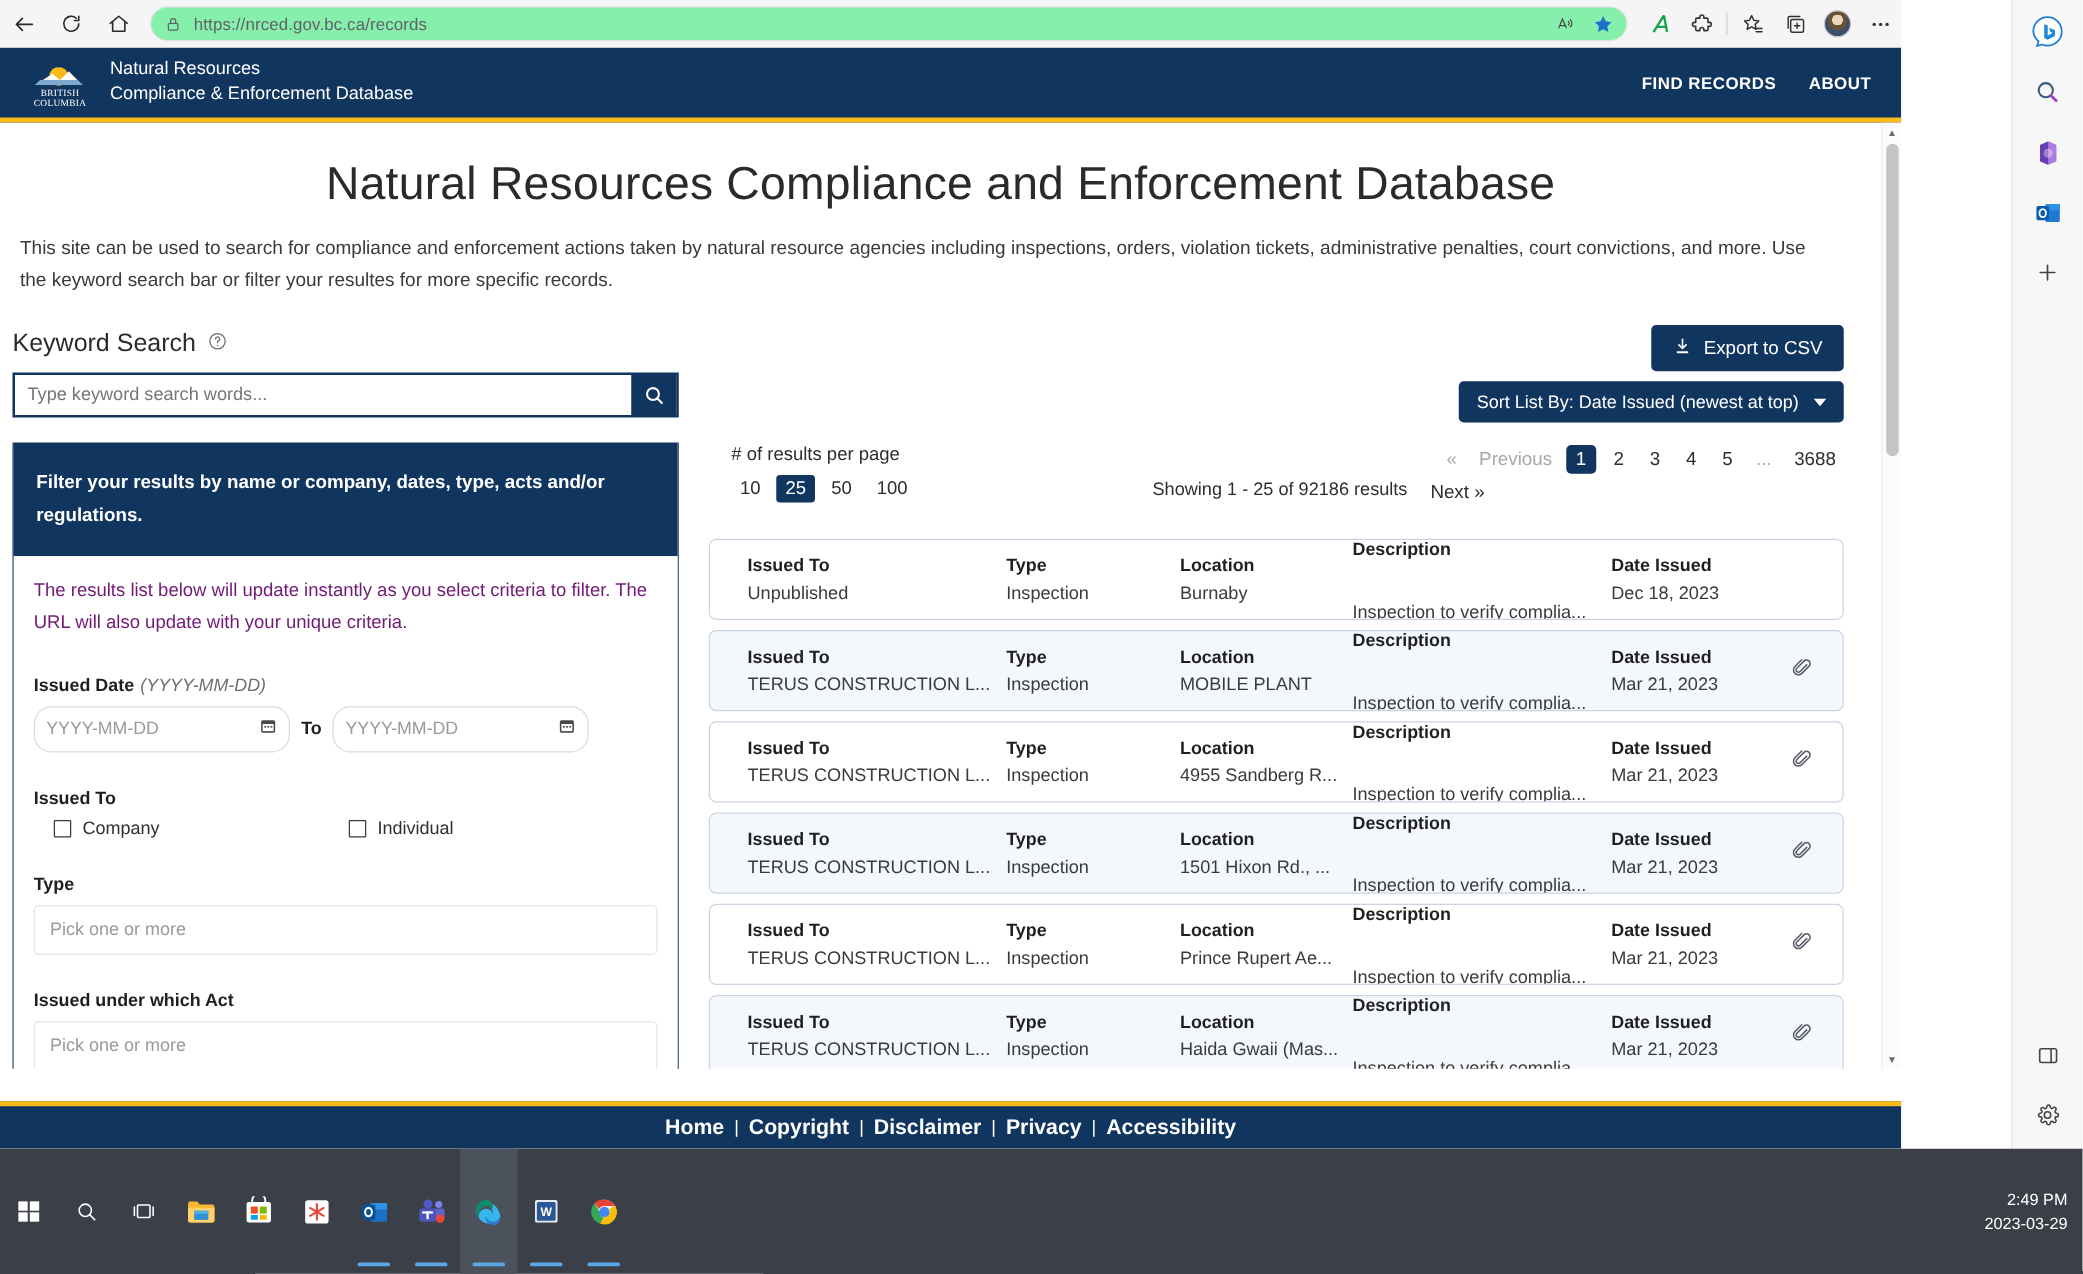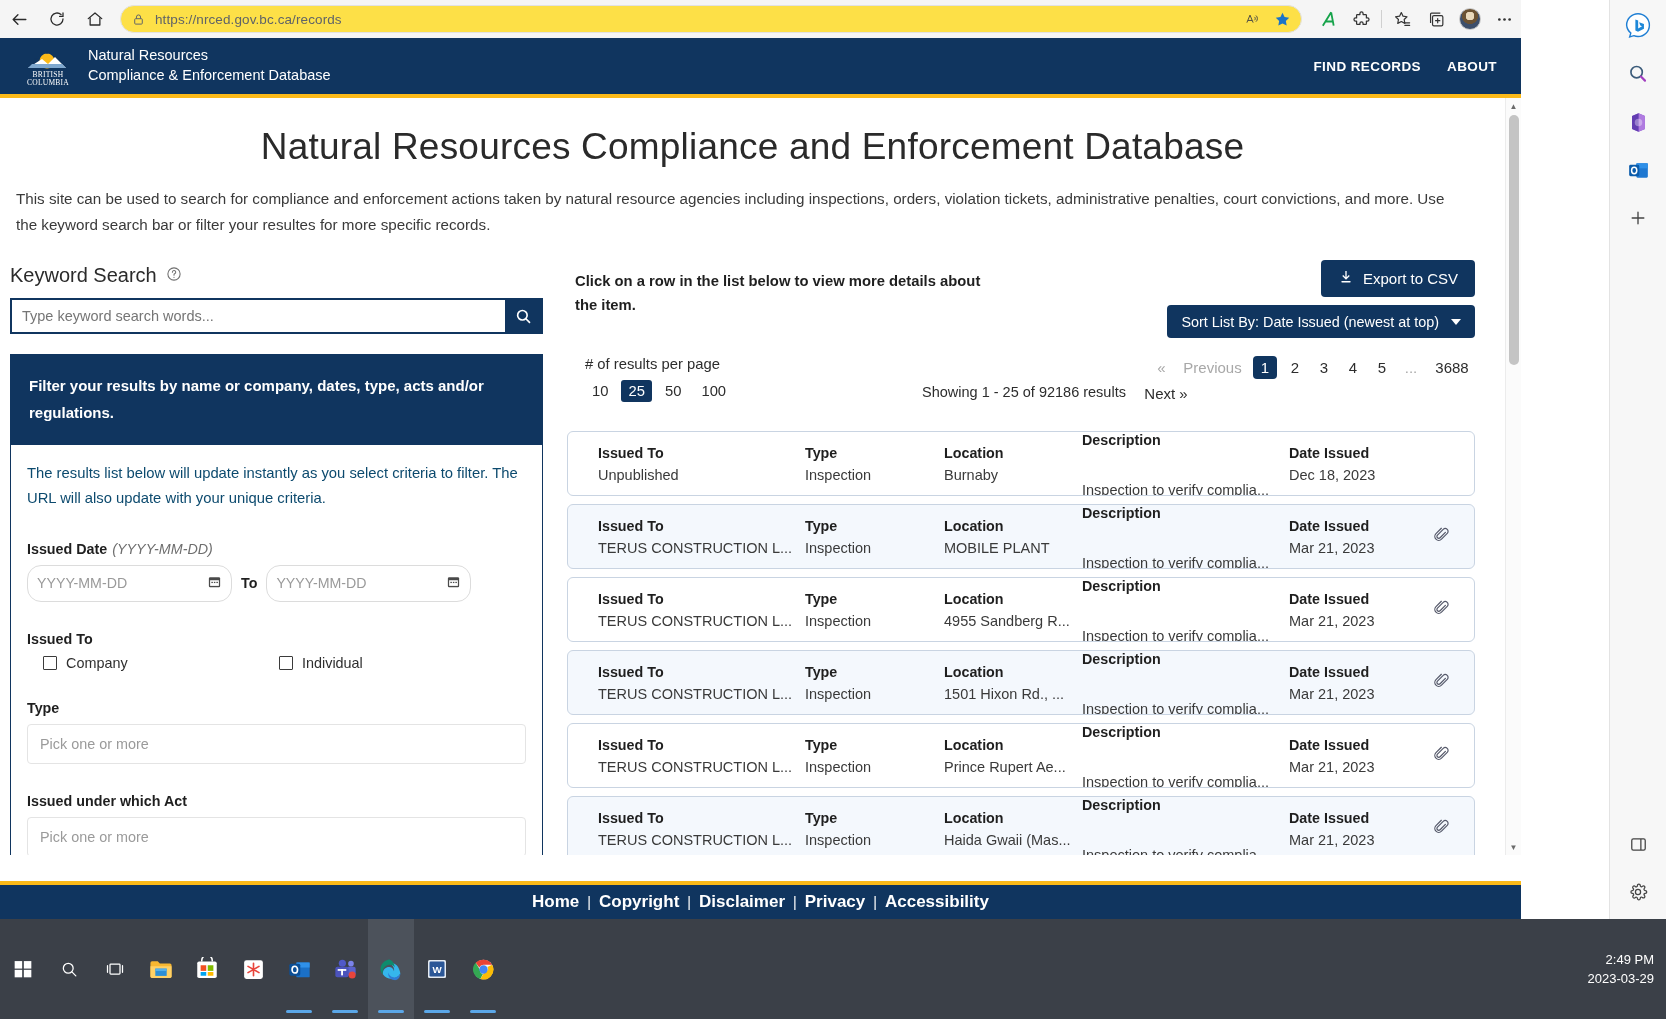--- a/index.html
+++ b/index.html
@@ -13,21 +13,21 @@
   #browser-chrome {
     position: absolute; left: 0; top: 0; width: 1521px; height: 38px;
     background: #f5f5f5; display: flex; align-items: center; gap: 0;
   }
   .nav-btn {
     width: 38px; height: 38px; display: flex; align-items: center; justify-content: center;
     color: #2b2b2b; cursor: default;
   }
   .nav-btn svg { display: block; }
   #addressbar {
-    flex: 1; height: 28px; margin: 0 8px 0 6px; background: #fde047;
+    flex: 1; height: 28px; margin: 0 8px 0 6px; background: #86efac;
     border-radius: 14px; display: flex; align-items: center;
     border: 1px solid #e2e2e2; padding: 0 4px 0 0;
   }
   #lock-wrap { width: 34px; display: flex; align-items: center; justify-content: center; }
   #url-text {
     flex: 1; font-size: 13.5px; color: #5f6368; letter-spacing: .1px;
     white-space: nowrap; overflow: hidden;
   }
   .ab-icon { width: 30px; height: 28px; display: flex; align-items: center; justify-content: center; }
   .chrome-icon {
@@ -109,21 +109,21 @@
     width: 36px; background: #10355f; border: none; cursor: pointer;
     display: flex; align-items: center; justify-content: center;
   }
 
   #filter-panel { margin-top: 20px; width: 533px; border: 1px solid #10355f; border-top: none; }
   #filter-head {
     background: #10355f; color: #fff; font-size: 15px; font-weight: bold;
     line-height: 1.75; padding: 19px 22px 19px 18px;
   }
   #filter-body { padding: 16px 16px 10px 16px; background: #fff; }
-  #filter-desc { font-size: 14.8px; color: #0c4a6e; line-height: 1.73; margin-bottom: 18px; }
+  #filter-desc { font-size: 14.8px; color: #701a75; line-height: 1.73; margin-bottom: 18px; }
   .field-label {
     font-size: 14.3px; font-weight: bold; color: #1f1f1f; margin-bottom: 8px; margin-top: 29px;
   }
   .field-label .hint { font-weight: normal; font-style: italic; color: #6e6e6e; margin-left: 5px; }
   #date-row { display: flex; align-items: center; gap: 0; margin-bottom: 18px; }
   .date-box {
     width: 205px; height: 37px; border: 1px solid #dcdcdc; border-radius: 14px;
     display: flex; align-items: center; padding: 0 9px; background: #fff;
   }
   .date-box .ph { flex: 1; font-size: 14.2px; color: #9a9a9a; }
@@ -496,21 +496,20 @@
               <div class="field-label">Issued under which Act</div>
               <div class="pick-box">Pick one or more</div>
 
               <div class="field-label">Issued under which Regulation</div>
               <div class="pick-box">Pick one or more</div>
             </div>
           </div>
         </div>
 
         <div id="right-col">
-          <div id="click-hint">Click on a row in the list below to view more details about the item.</div>
 
           <button id="export-btn">
             <span>
               <svg width="16" height="16" viewBox="0 0 24 24" fill="#fff">
                   <path d="M11 3h2v9.2l3.2-3.2 1.4 1.4L12 16 6.4 10.4l1.4-1.4L11 12.2z"></path>
                   <rect x="5" y="18" width="14" height="2.3" rx="1"></rect>
                 </svg>
             </span>
             <span>Export to CSV</span>
           </button>

